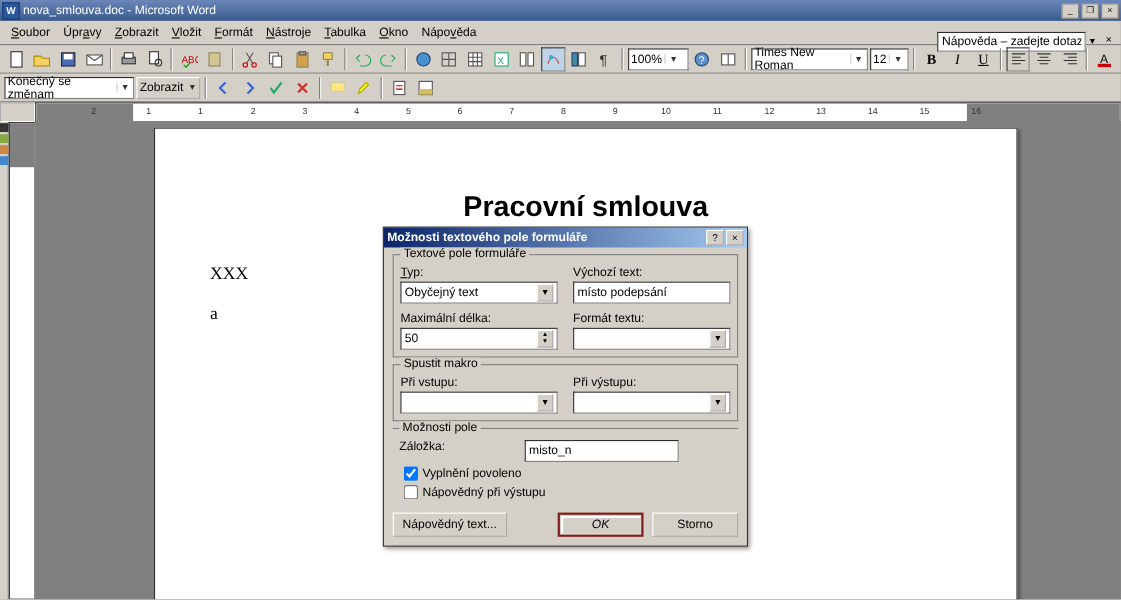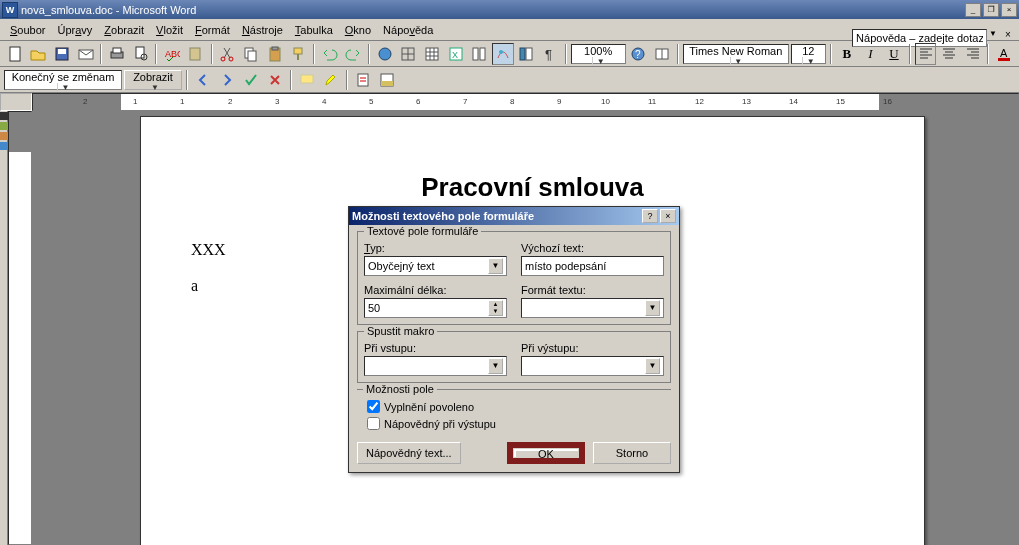--- a/index.html
+++ b/index.html
@@ -6,28 +6,28 @@
   body { font-family: Tahoma, sans-serif; font-size: 11px; background: #808080; width: 1019px; height: 545px; overflow: hidden; position: relative; }
   
   .titlebar { height: 19px; background: linear-gradient(#6b87b8, #3a5a8e); color: white; display: flex; align-items: center; padding: 0 2px; font-size: 11px; }
   .titlebar .app-icon { width: 16px; height: 16px; background: #2b579a; display: inline-flex; align-items: center; justify-content: center; margin-right: 3px; font-size: 9px; font-weight: bold; color: white; border: 1px solid #1a3d6d; }
   .titlebar .spacer { flex: 1; }
   .winbtn { width: 16px; height: 14px; background: #d4d0c8; border: 1px solid #808080; margin-left: 2px; display: inline-flex; align-items: center; justify-content: center; font-size: 8px; color: black; }
   
   .menubar { height: 22px; background: #d4d0c8; display: flex; align-items: center; padding: 0 4px; border-bottom: 1px solid #808080; }
   .menubar .menu-item { padding: 2px 6px; cursor: default; }
   .menubar .menu-item u { text-decoration: underline; }
-  .menubar .help-box { margin-left: auto; display: flex; align-items: flex-start; margin-top: 16px; }
+  .menubar .help-box { margin-left: auto; display: flex; align-items: center; margin-top: 16px; }
   .menubar .help-box input { width: 135px; height: 18px; border: 1px inset #808080; font-size: 11px; padding: 0 3px; }
   .menubar .help-x { width: 14px; height: 14px; margin-left: 2px; font-size: 10px; text-align: center; }
   
   .toolbar { height: 26px; background: #d4d0c8; display: flex; align-items: center; padding: 0 4px; border-bottom: 1px solid #808080; gap: 2px; }
   .tb-btn { width: 22px; height: 22px; display: inline-flex; align-items: center; justify-content: center; border: 1px solid transparent; }
   .tb-sep { width: 1px; height: 20px; border-left: 1px solid #808080; border-right: 1px solid #fff; margin: 0 2px; }
-  .tb-combo { height: 20px; border: 1px inset #808080; background: white; font-size: 11px; display: inline-flex; align-items: center; padding: 0 2px; flex-direction: column; }
+  .tb-combo { height: 20px; border: 1px inset #808080; background: white; font-size: 11px; display: inline-flex; align-items: center; padding: 0 2px; }
   .tb-combo .dd { width: 14px; text-align: center; color: #333; font-size: 8px; border-left: 1px solid #ccc; margin-left: 2px; padding-left: 2px; }
   
   .toolbar2 { height: 26px; background: #d4d0c8; display: flex; align-items: center; padding: 0 4px; border-bottom: 1px solid #808080; gap: 2px; }
   
   .ruler-row { height: 18px; background: #d4d0c8; display: flex; }
   .ruler-corner { width: 32px; background: #d4d0c8; border: 1px inset #fff; }
   .ruler-h { flex: 1; background: #fff; border: 1px inset #808080; position: relative; overflow: hidden; font-size: 8px; color: #333; }
   .ruler-h .dark { position: absolute; top: 0; height: 100%; background: #808080; }
   .ruler-h .tick { position: absolute; top: 3px; font-size: 8px; }
   
@@ -55,21 +55,21 @@
   .dlg-col label { display: block; font-size: 11px; margin-bottom: 2px; }
   .dlg-col u { text-decoration: underline; }
   .dlg-input { width: 100%; height: 20px; border: 1px inset #808080; background: white; font-size: 11px; padding: 0 3px; }
   .dlg-select { width: 100%; height: 20px; border: 1px inset #808080; background: white; font-size: 11px; display: flex; align-items: center; padding: 0 3px; }
   .dlg-select .dd { margin-left: auto; width: 15px; height: 16px; background: #d4d0c8; border: 1px outset #fff; text-align: center; font-size: 8px; line-height: 14px; }
   .dlg-check { display: flex; align-items: center; font-size: 11px; margin: 4px 0 2px 4px; }
   .dlg-check input { margin-right: 4px; }
   .dlg-btns { display: flex; gap: 8px; padding: 6px 0 2px; justify-content: flex-start; }
   .dlg-btns .spacer { flex: 1; }
   .dlg-button { min-width: 78px; height: 22px; background: #d4d0c8; border: 1px outset #fff; font-size: 11px; padding: 0 8px; }
-  .dlg-button.default { border: 6px solid #7f1d1d; box-shadow: inset 0 0 0 1px #d4d0c8, inset 1px 1px 0 2px #fff; }
+  .dlg-button.default { border: 2px solid #7f1d1d; box-shadow: inset 0 0 0 1px #d4d0c8, inset 1px 1px 0 2px #fff; font-style: italic; }
   
   svg { display: block; }
 </style>
 </head>
 <body>
 
 <div class="titlebar">
   <span class="app-icon">W</span>
   <span>nova_smlouva.doc - Microsoft Word</span>
   <span class="spacer"></span>
@@ -448,20 +448,28 @@
           <div class="dlg-select">
               <span></span>
               <span class="dd">▼</span>
             </div>
         </div>
       </div>
     </div>
 
     <div class="fieldset" style="border-bottom:none;border-left:none;border-right:none;padding-bottom:0">
       <div class="legend">Možnosti pole</div>
+      <div class="dlg-row">
+        <div class="dlg-col" style="flex:0 0 100px">
+          <label>Záložka:</label>
+        </div>
+        <div class="dlg-col">
+          <input class="dlg-input" style="width: 140px;" value="misto_n">
+        </div>
+      </div>
       <div class="dlg-check">
         <input type="checkbox" checked="" style="">
         <span>Vyplnění povoleno</span>
       </div>
       <div class="dlg-check">
         <input type="checkbox" style="">
         <span>Nápovědný při výstupu</span>
       </div>
     </div>
 

